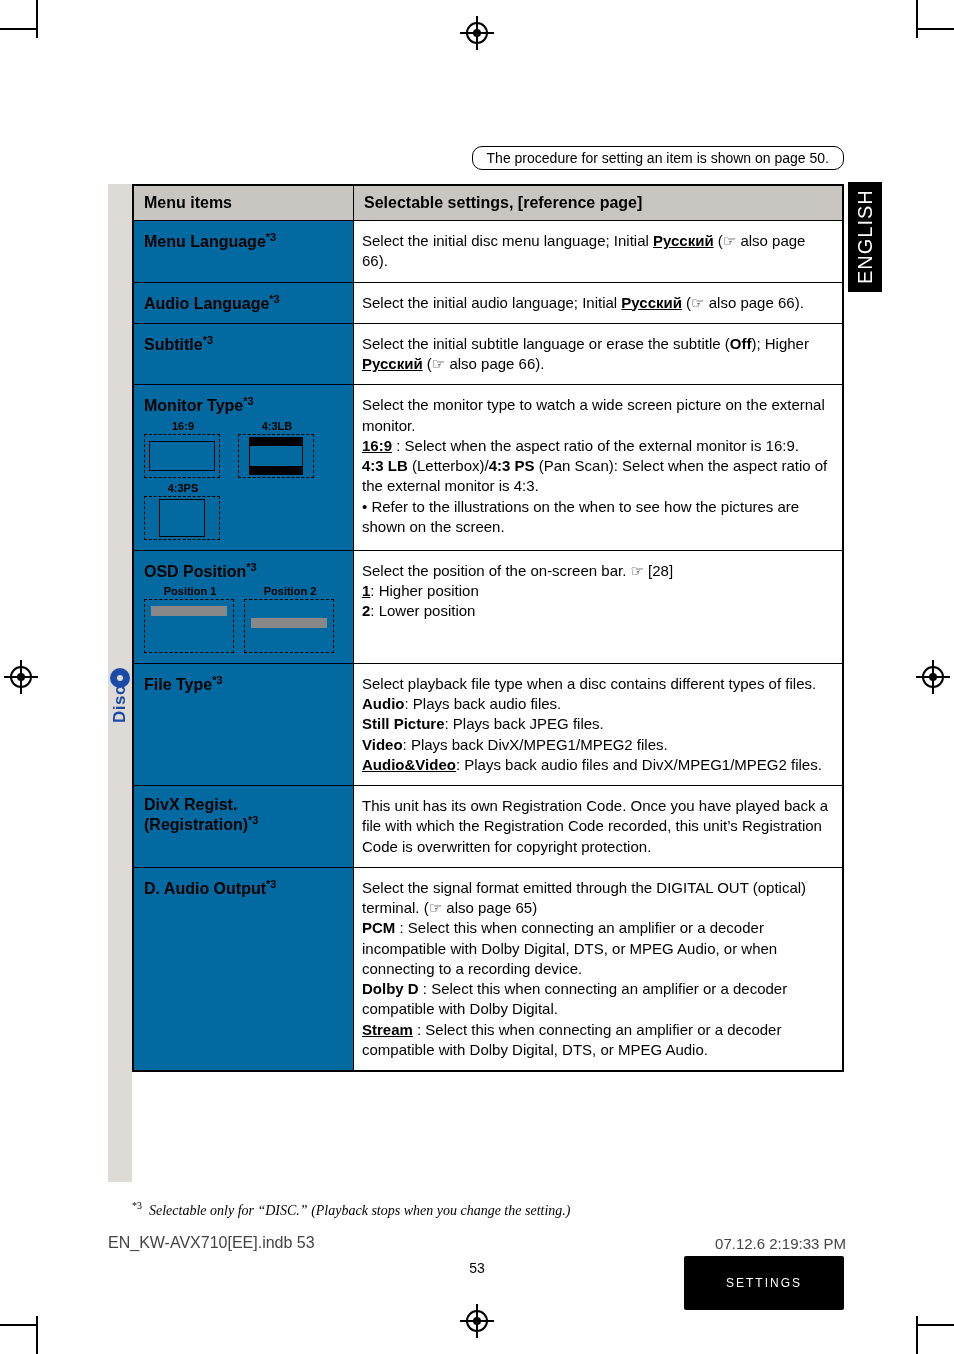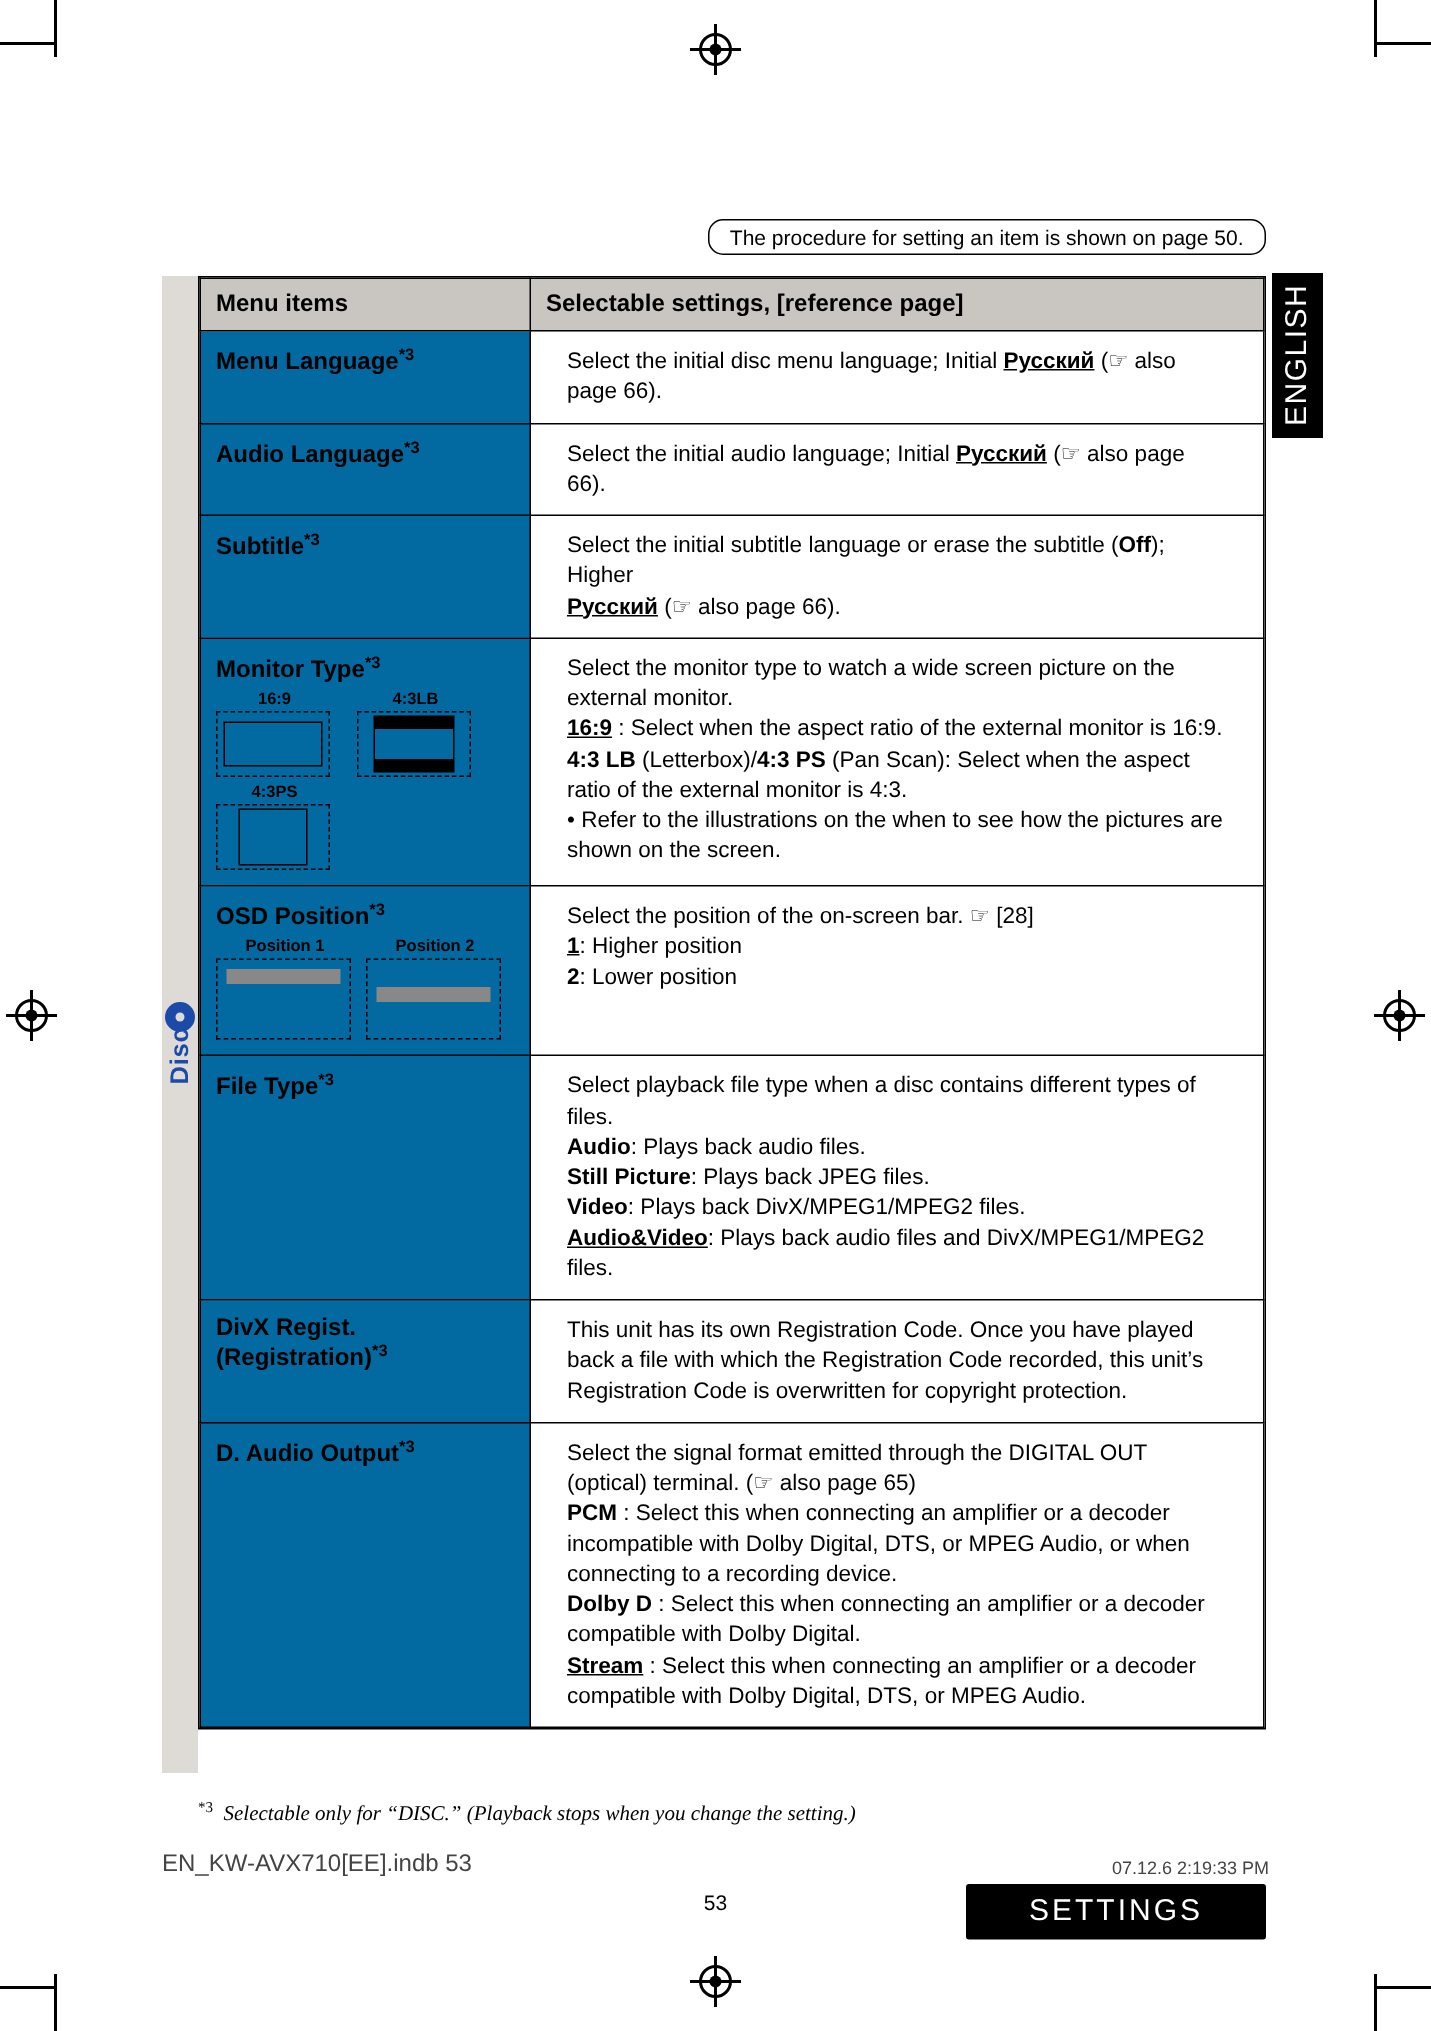--- a/index.html
+++ b/index.html
@@ -62,21 +62,21 @@
     top: 132px;
     left: 80px;
     right: 58px;
     border: 1px solid #000;
   }
   table { width: 100%; border-collapse: collapse; }
   th, td { border: 1px solid #000; vertical-align: top; }
   th.menu-col { width: 220px; }
   th { background: #c9c6c2; font-weight: 700; font-size: 16px; text-align: left; padding: 8px 10px; }
   td.label { background: #0369a1; font-weight: 700; font-size: 16px; padding: 10px 10px; width: 220px; }
-  td.body  { background: #fff; font-size: 15px; line-height: 1.35; padding: 10px 24px; }
+  td.body  { background: #fff; font-size: 15px; line-height: 1.35; padding: 10px 8px; }
   .super { font-size: 11px; vertical-align: super; }
   .u { text-decoration: underline; }
 
   
   .disc-strip {
     position: absolute;
     top: 132px;
     left: 56px;
     width: 24px;
     bottom: 0;
@@ -131,25 +131,25 @@
   }
   .footnote .sup { font-size:10px; vertical-align: super; font-style: normal;}
 
   .page-number {
     position:absolute; left:0; right:0; top:1208px; text-align:center; font-size:14px;
   }
 
   .settings-pill {
     position:absolute; right:58px; top:1204px;
     background:#000; color:#fff; border-radius:2px;
-    padding:7px 42px; font-size:20px; letter-spacing:2px;
+    padding:20px 42px; font-size:12px; letter-spacing:2px;
   }
 
   .footer-left { position:absolute; left:56px; bottom:50px; font-size:16px; color:#444;}
-  .footer-right{ position:absolute; right:56px; bottom:50px; font-size:12px; color:#444;}
+  .footer-right{ position:absolute; right:56px; bottom:50px; font-size:15px; color:#444;}
 </style>
 </head>
 <body>
 
 <div class="crop-tl-h"></div>
 <div class="crop-tl-v"></div>
 <div class="crop-tr-h"></div>
 <div class="crop-tr-v"></div>
 <div class="crop-bl-h"></div>
 <div class="crop-bl-v"></div>

